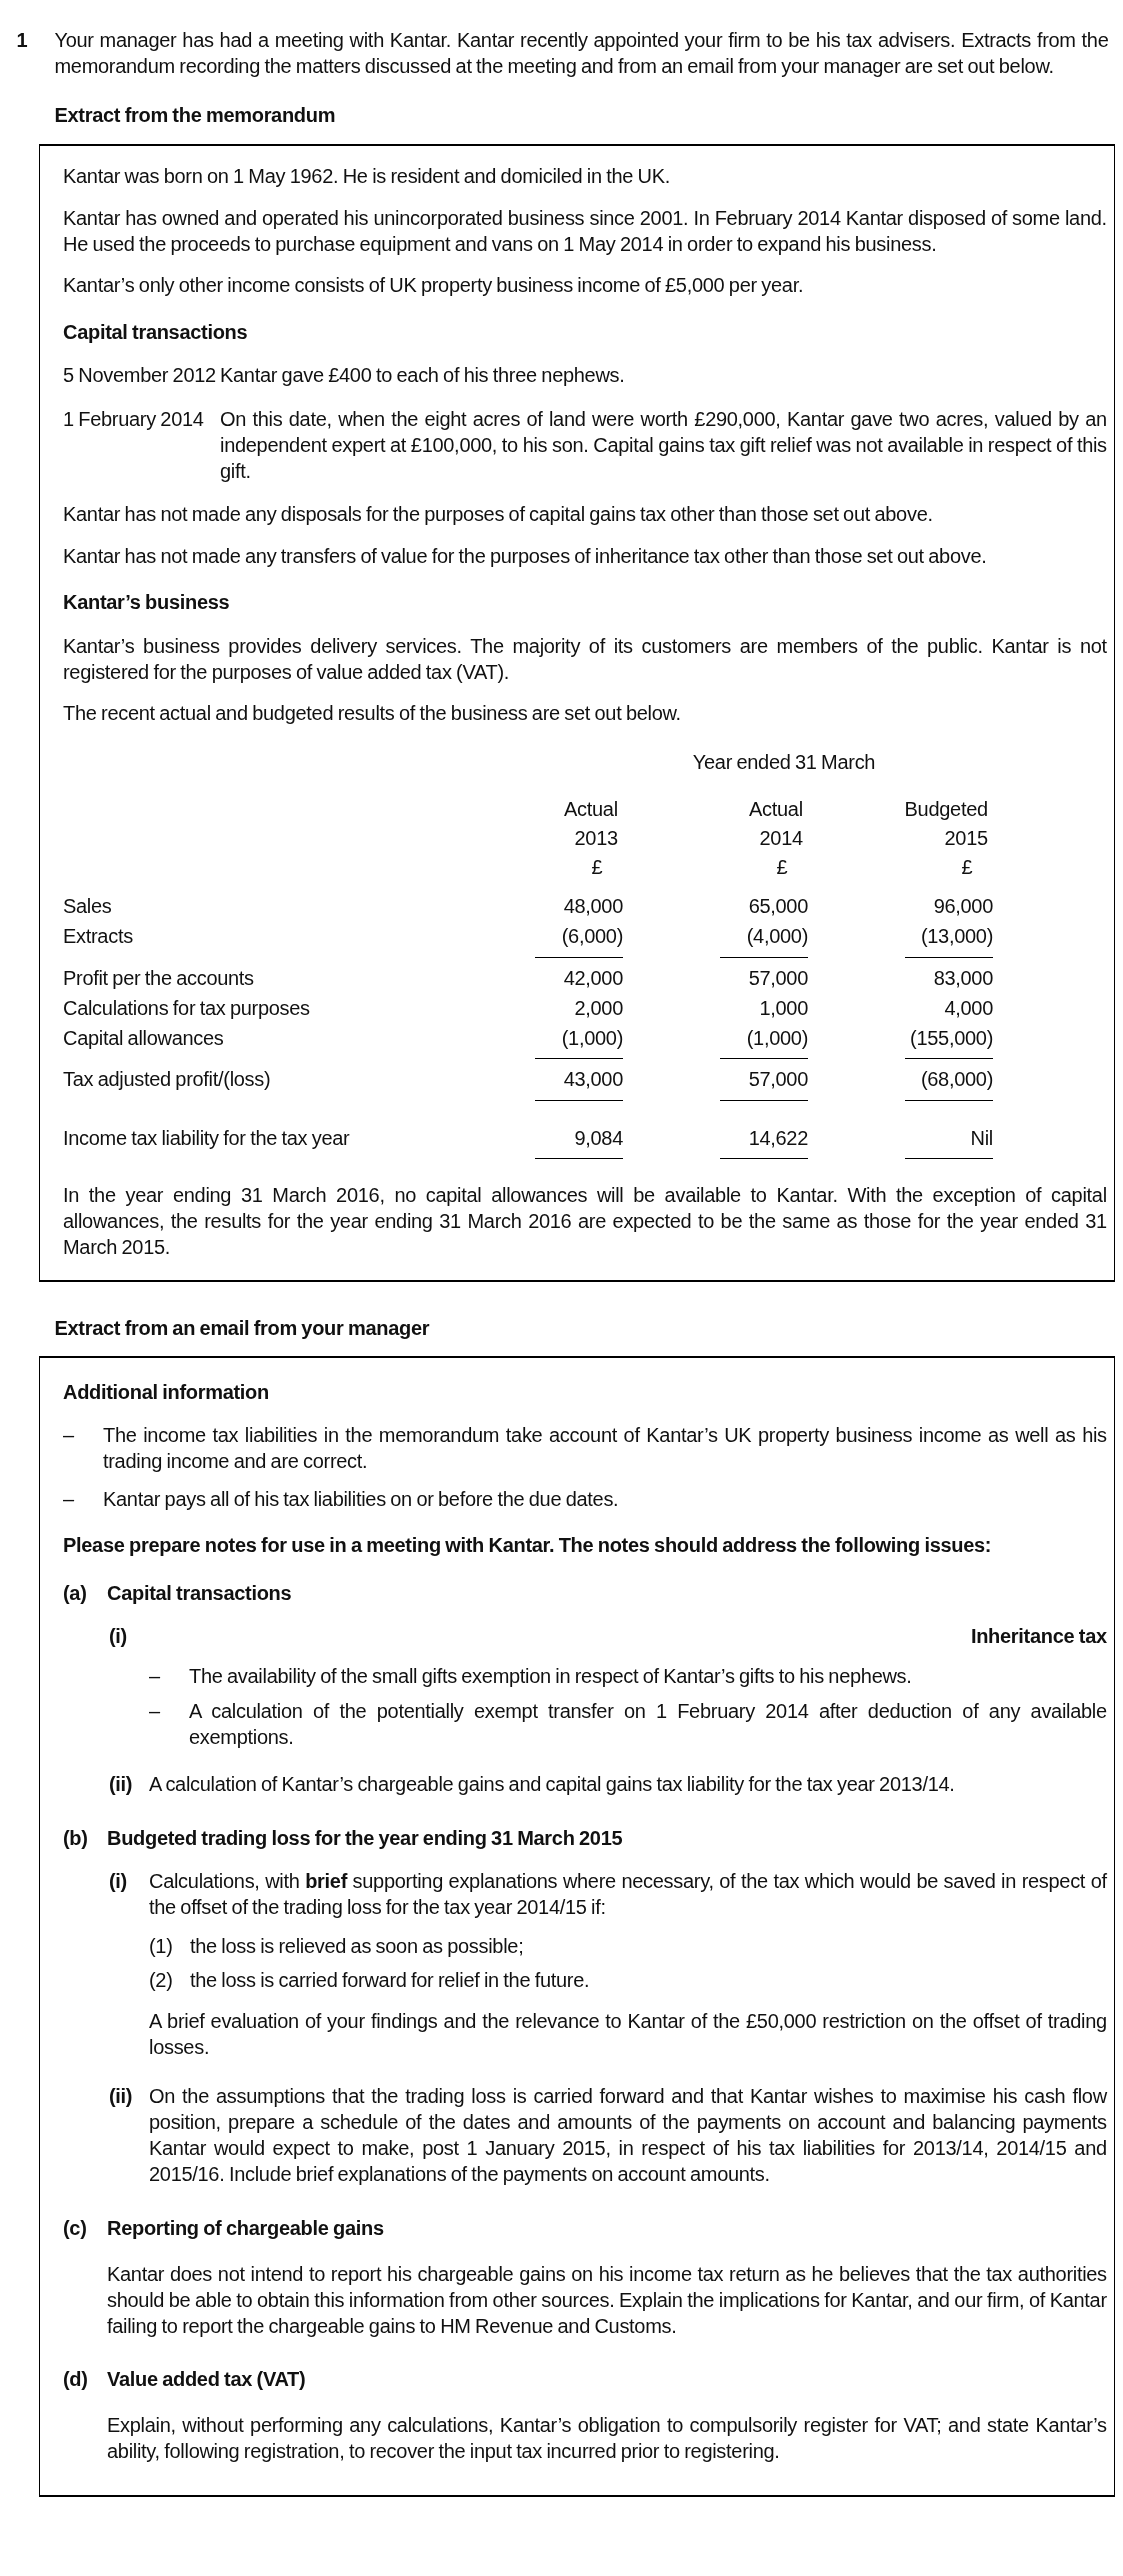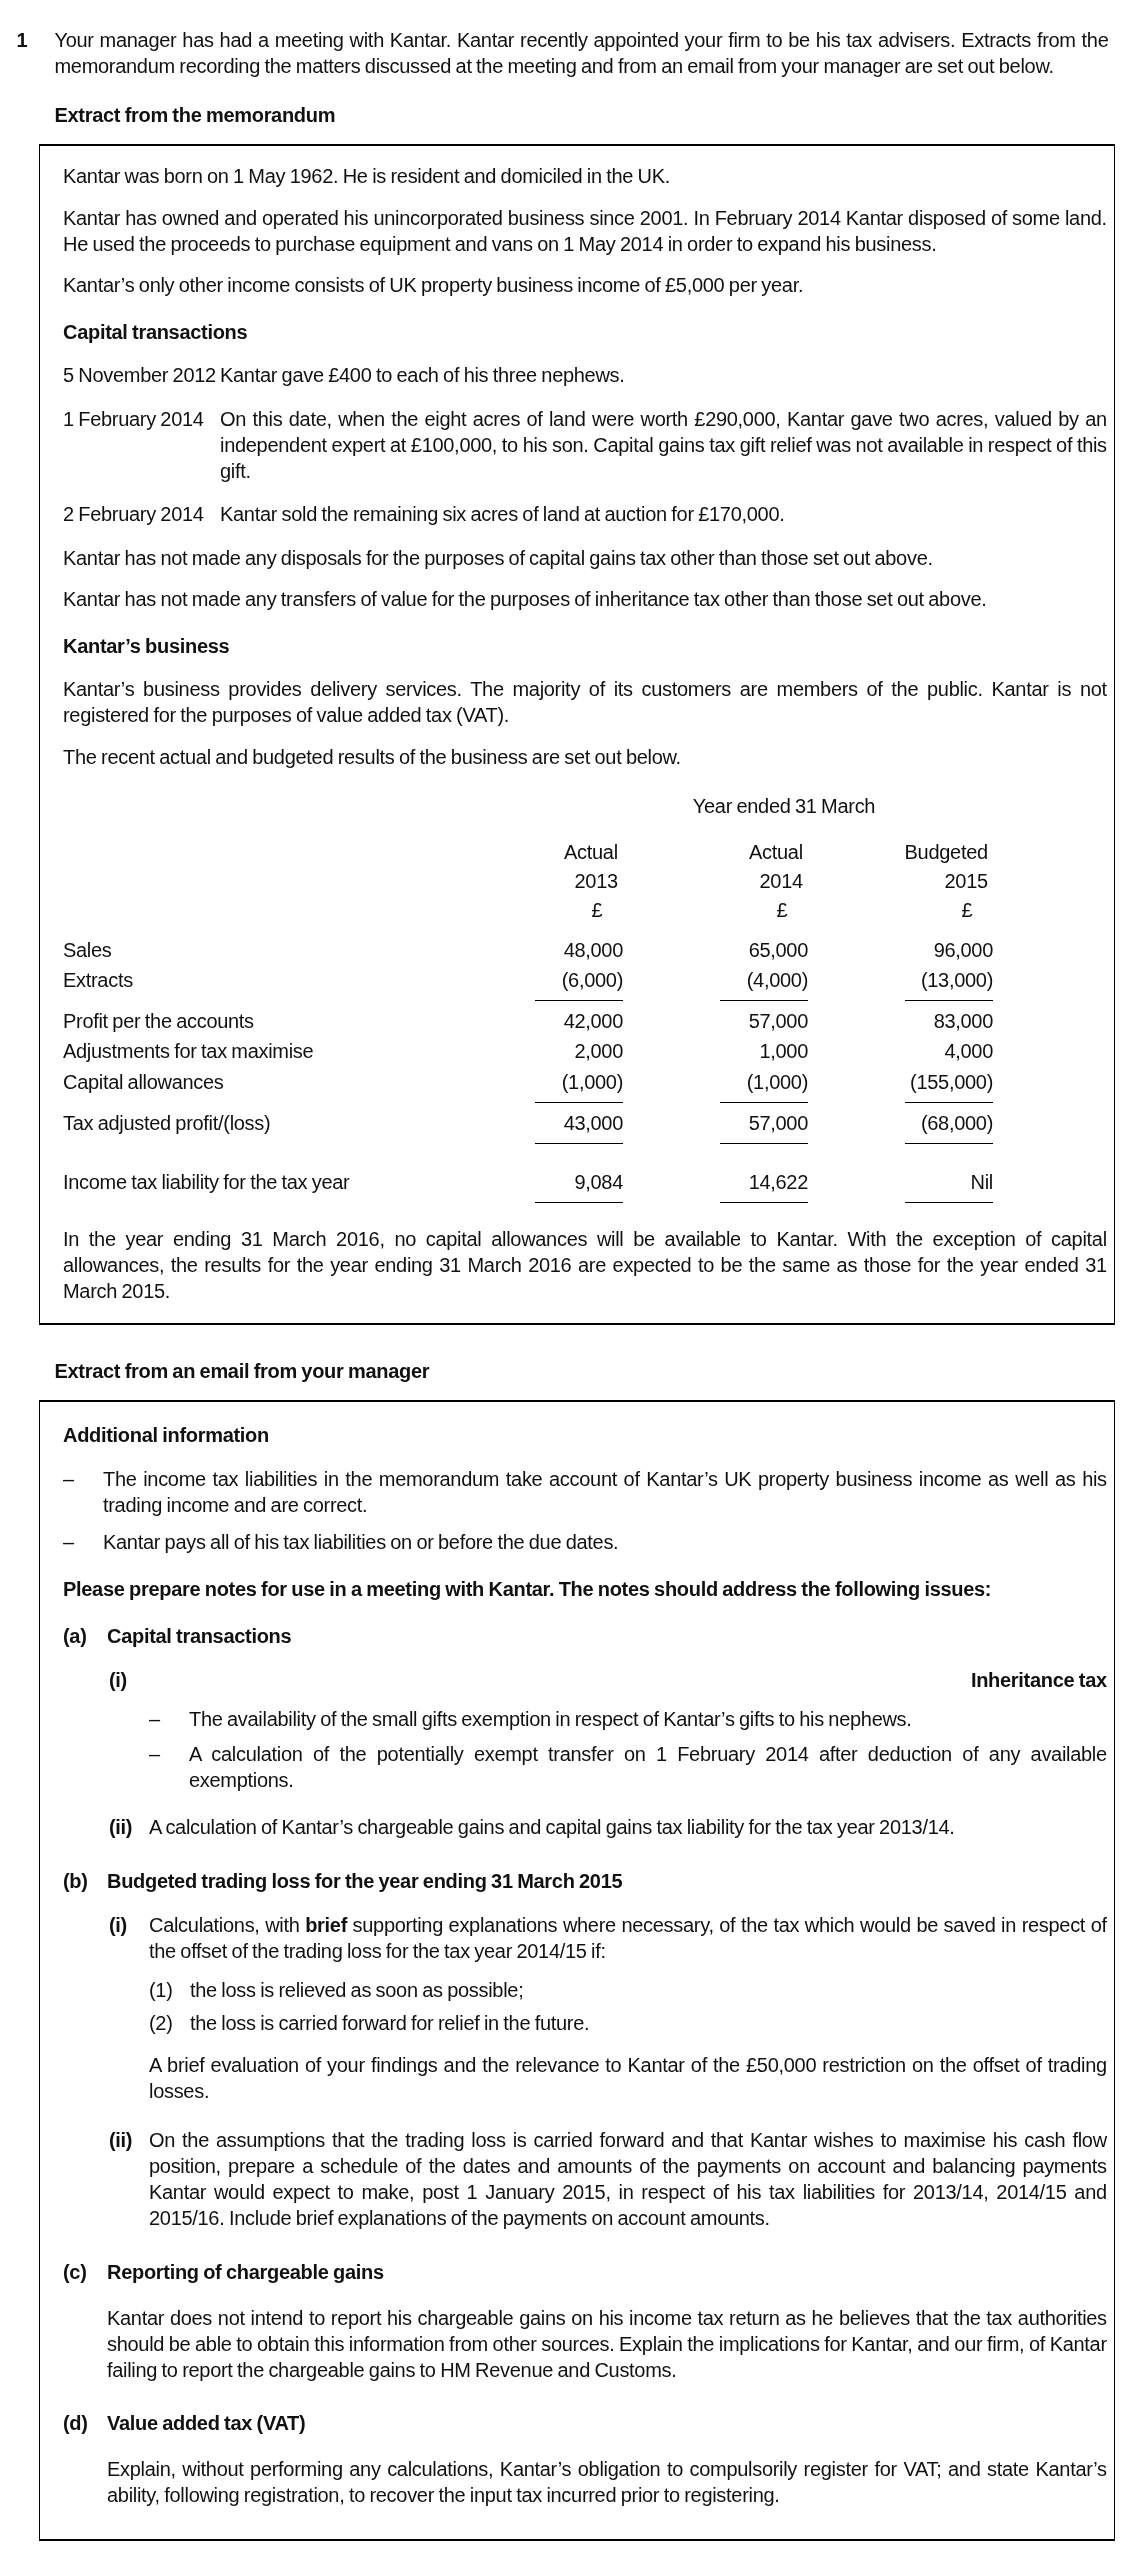--- a/index.html
+++ b/index.html
@@ -85,24 +85,20 @@
       <div class="box-h">Capital transactions</div>
 
       <div class="txn">
         <span class="txn-date">5 November 2012</span>
         <span class="txn-desc">Kantar gave £400 to each of his three nephews.</span>
       </div>
       <div class="txn">
         <span class="txn-date">1 February 2014</span>
         <span class="txn-desc">On this date, when the eight acres of land were worth £290,000, Kantar gave two acres, valued by an independent expert at £100,000, to his son. Capital gains tax gift relief was not available in respect of this gift.</span>
       </div>
-      <div class="txn">
-        <span class="txn-date">2 February 2014</span>
-        <span class="txn-desc">Kantar sold the remaining six acres of land at auction for £170,000.</span>
-      </div>
 
       <p class="para">Kantar has not made any disposals for the purposes of capital gains tax other than those set out above.</p>
       <p class="para">Kantar has not made any transfers of value for the purposes of inheritance tax other than those set out above.</p>
 
       <div class="box-h">Kantar’s business</div>
 
       <p class="para">Kantar’s business provides delivery services. The majority of its customers are members of the public. Kantar is not registered for the purposes of value added tax (VAT).</p>
       <p class="para">The recent actual and budgeted results of the business are set out below.</p>
 
       <div class="rtable">
@@ -153,21 +149,21 @@
             </span>
         </div>
 
         <div class="trow drow">
           <span class="tlabel">Profit per the accounts</span>
           <span class="tnum">42,000</span>
           <span class="tnum">57,000</span>
           <span class="tnum">83,000</span>
         </div>
         <div class="trow drow">
-          <span class="tlabel">Adjustments for tax maximise</span>
+          <span class="tlabel">Calculations for tax purposes</span>
           <span class="tnum">2,000</span>
           <span class="tnum">1,000</span>
           <span class="tnum">4,000</span>
         </div>
         <div class="trow drow">
           <span class="tlabel">Capital allowances</span>
           <span class="tnum">(1,000)</span>
           <span class="tnum">(1,000)</span>
           <span class="tnum">(155,000)</span>
         </div>

